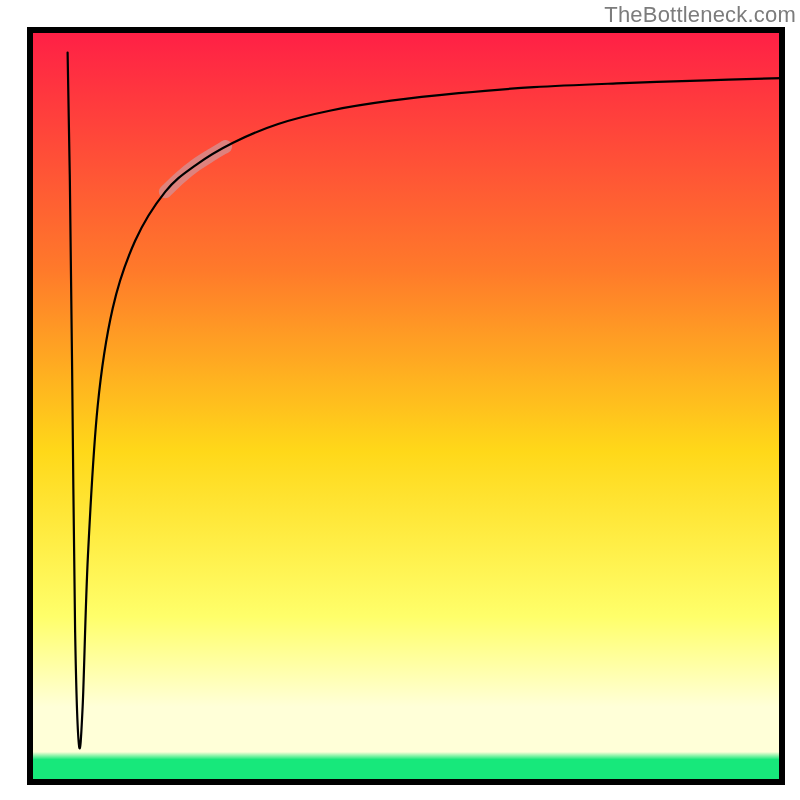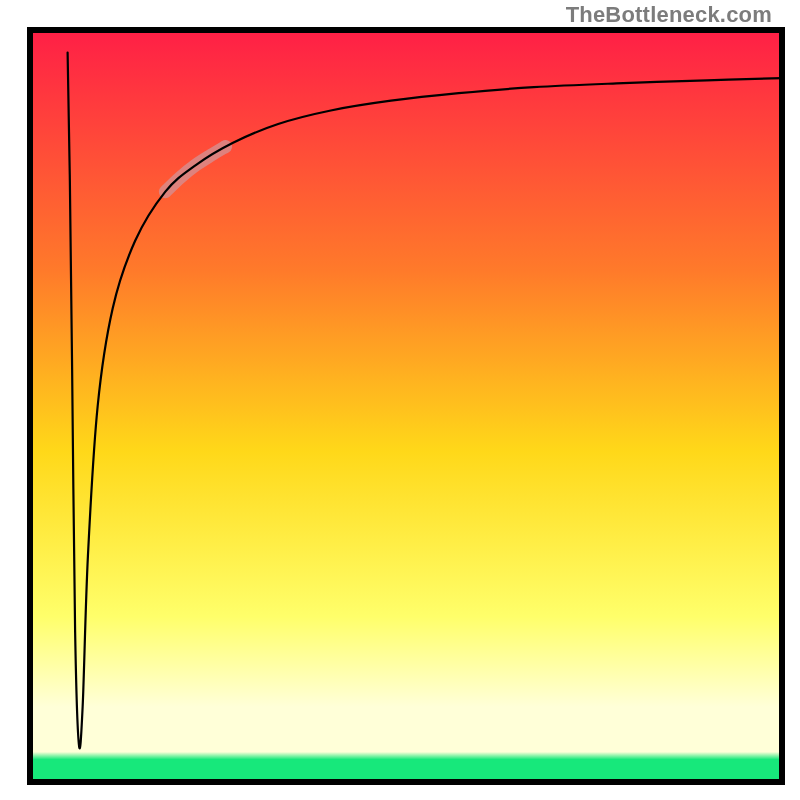--- a/index.html
+++ b/index.html
@@ -12,24 +12,24 @@
     font-family: Arial, Helvetica, sans-serif;
   }
   .wrap {
     position: relative;
     width: 800px;
     height: 800px;
   }
   .attrib {
     position: absolute;
     top: 2px;
-    right: 28px;
+    right: 4px;
     font-size: 22px;
     color: #7c7c7c;
-    font-weight: 700;
+    font-weight: 400;
     letter-spacing: 0.2px;
   }
   svg {
     display: block;
   }
 </style>
 </head>
 <body>
 
 <div class="wrap">

